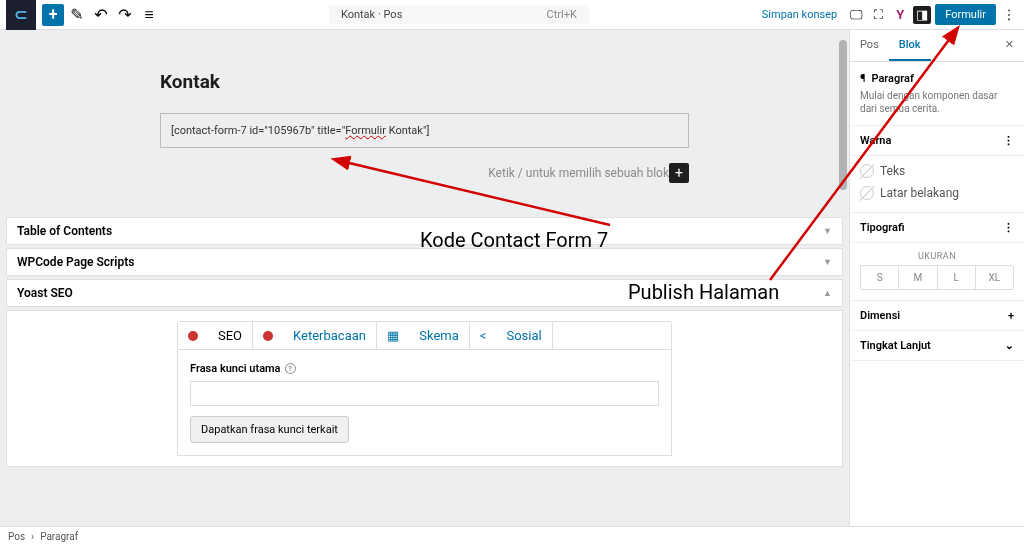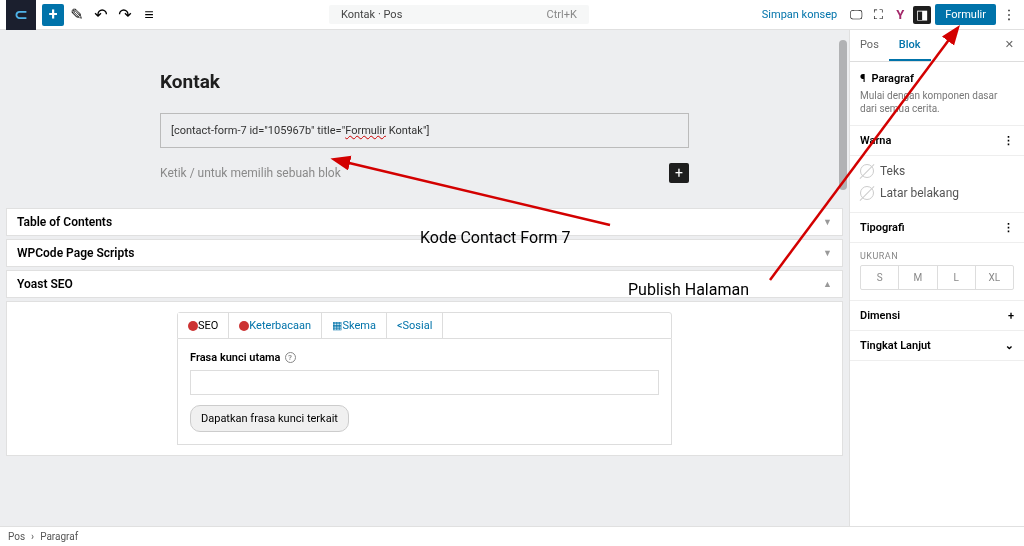--- a/index.html
+++ b/index.html
@@ -20,63 +20,63 @@
 .sidebar-toggle-active { background: #1e1e1e; color: #fff; border-radius: 2px; }
 
 
 .main-wrap { display: flex; height: calc(546px - 30px - 20px); }
 .editor-area { flex: 1; overflow-y: auto; background: #edeef0; position: relative; }
 .content-canvas { background: #fff; margin: 30px 60px 10px; padding: 10px 0; }
 .post-title { font-size: 19px; font-weight: 700; margin: 0 0 20px 0; padding: 0 0 0 0; color: #1e1e1e; }
 .title-wrap { margin: 0 0 0 100px; }
 .shortcode-block { border: 1px solid #bbb; margin: 0 100px; padding: 10px; font-family: monospace; font-size: 11px; color: #333; }
 .shortcode-title { text-decoration: underline wavy #c00; text-decoration-thickness: 1px; text-align: center; }
-.block-placeholder { margin: 15px 100px 5px; display: flex; justify-content: space-between; align-items: center; color: #8a8a8a; font-size: 12px; }
+.block-placeholder { margin: 15px 100px 14px; display: flex; justify-content: flex-end; align-items: center; color: #8a8a8a; font-size: 12px; }
 .add-block-btn { background: #1e1e1e; color: #fff; width: 20px; height: 20px; display: flex; align-items: center; justify-content: center; border-radius: 2px; font-size: 14px; cursor: pointer; }
 
 
 .meta-panel { background: #fff; border: 1px solid #e0e0e0; margin: 3px 6px; padding: 6px 10px; display: flex; justify-content: space-between; align-items: center; font-size: 12px; font-weight: 600; cursor: pointer; }
 .meta-panel .caret { color: #999; font-size: 9px; }
 
 
 .yoast-body { background: #fff; border: 1px solid #e0e0e0; margin: 0 6px 6px; padding: 10px 170px; }
 .yoast-tabs { display: flex; border: 1px solid #ddd; border-radius: 3px 3px 0 0; background: #fff; }
-.yoast-tab { padding: 6px 10px; font-size: 11px; display: flex; align-items: center; gap: 0; border-right: 1px solid #ddd; cursor: pointer; }
+.yoast-tab { padding: 6px 10px; font-size: 13px; display: flex; align-items: center; gap: 20px; border-right: 1px solid #ddd; cursor: pointer; }
 .yoast-tab.active { background: #fff; }
 .yoast-tab:not(.active) { color: #0073aa; }
 .yoast-tab-icon { width: 10px; height: 10px; border-radius: 50%; display: inline-block; }
 .yoast-content { border: 1px solid #ddd; border-top: none; padding: 12px; }
 .yoast-label { font-size: 11px; font-weight: 600; margin-bottom: 6px; display: flex; align-items: center; gap: 4px; }
 .yoast-input { width: 100%; border: 1px solid #ddd; padding: 5px; font-size: 11px; margin-bottom: 10px; }
-.yoast-btn { background: #f0f0f0; border: 1px solid #ccc; padding: 6px 10px; font-size: 11px; border-radius: 10px; cursor: pointer; }
+.yoast-btn { background: #f0f0f0; border: 1px solid #ccc; padding: 6px 10px; font-size: 11px; border-radius: 3px; cursor: pointer; }
 
 
 .right-sidebar { width: 175px; background: #fff; border-left: 1px solid #e0e0e0; overflow-y: auto; font-size: 11px; }
 .sidebar-tabs { display: flex; border-bottom: 1px solid #ddd; position: relative; }
 .sidebar-tab { padding: 8px 10px; cursor: pointer; color: #666; }
 .sidebar-tab.active { color: #0073aa; border-bottom: 2px solid #0073aa; font-weight: 500; }
 .sidebar-close { margin-left: auto; padding: 8px 10px; cursor: pointer; color: #666; }
 .sidebar-section { border-bottom: 1px solid #eee; padding: 10px; }
 .sidebar-heading { font-weight: 600; display: flex; align-items: center; gap: 6px; margin-bottom: 4px; }
 .sidebar-desc { color: #777; font-size: 10px; line-height: 1.3; }
 .sidebar-row { display: flex; justify-content: space-between; align-items: center; padding: 8px 10px; border-bottom: 1px solid #eee; font-weight: 600; cursor: pointer; }
 .color-item { display: flex; align-items: center; gap: 6px; padding: 4px 0; font-size: 12px; color: #555; }
 .color-circle { width: 14px; height: 14px; border-radius: 50%; border: 1px solid #ccc; background: #fff; position: relative; }
 .color-circle::after { content: ''; position: absolute; width: 20px; height: 1px; background: #ccc; transform: rotate(-45deg); top: 6px; left: -4px; }
-.size-label { font-size: 9px; text-transform: uppercase; color: #888; letter-spacing: 0.5px; margin: 4px 0; }
+.size-label { font-size: 9px; text-transform: uppercase; color: #888; letter-spacing: 0.5px; margin: 4px 0; text-align: center; }
 .size-buttons { display: flex; border: 1px solid #ddd; border-radius: 2px; }
 .size-btn { flex: 1; padding: 6px 0; text-align: center; font-size: 10px; color: #888; border-right: 1px solid #ddd; cursor: pointer; }
 .size-btn:last-child { border-right: none; }
 
 
 .breadcrumb { position: absolute; bottom: 0; left: 0; right: 0; height: 20px; background: #fff; border-top: 1px solid #e0e0e0; display: flex; align-items: center; padding: 0 8px; font-size: 10px; color: #555; gap: 6px; }
 
 
 .annotation { position: absolute; pointer-events: none; }
-.anno-text { color: #000; font-size: 16px; }
+.anno-text { color: #000; font-size: 20px; }
 
 
 .scroll-hint { position: absolute; right: 0; width: 8px; background: rgba(0,0,0,0.25); border-radius: 4px; }
 </style>
 </head>
 <body>
 
 <div class="topbar">
   <div class="logo-box">⊂</div>
   <div class="topbar-left">

